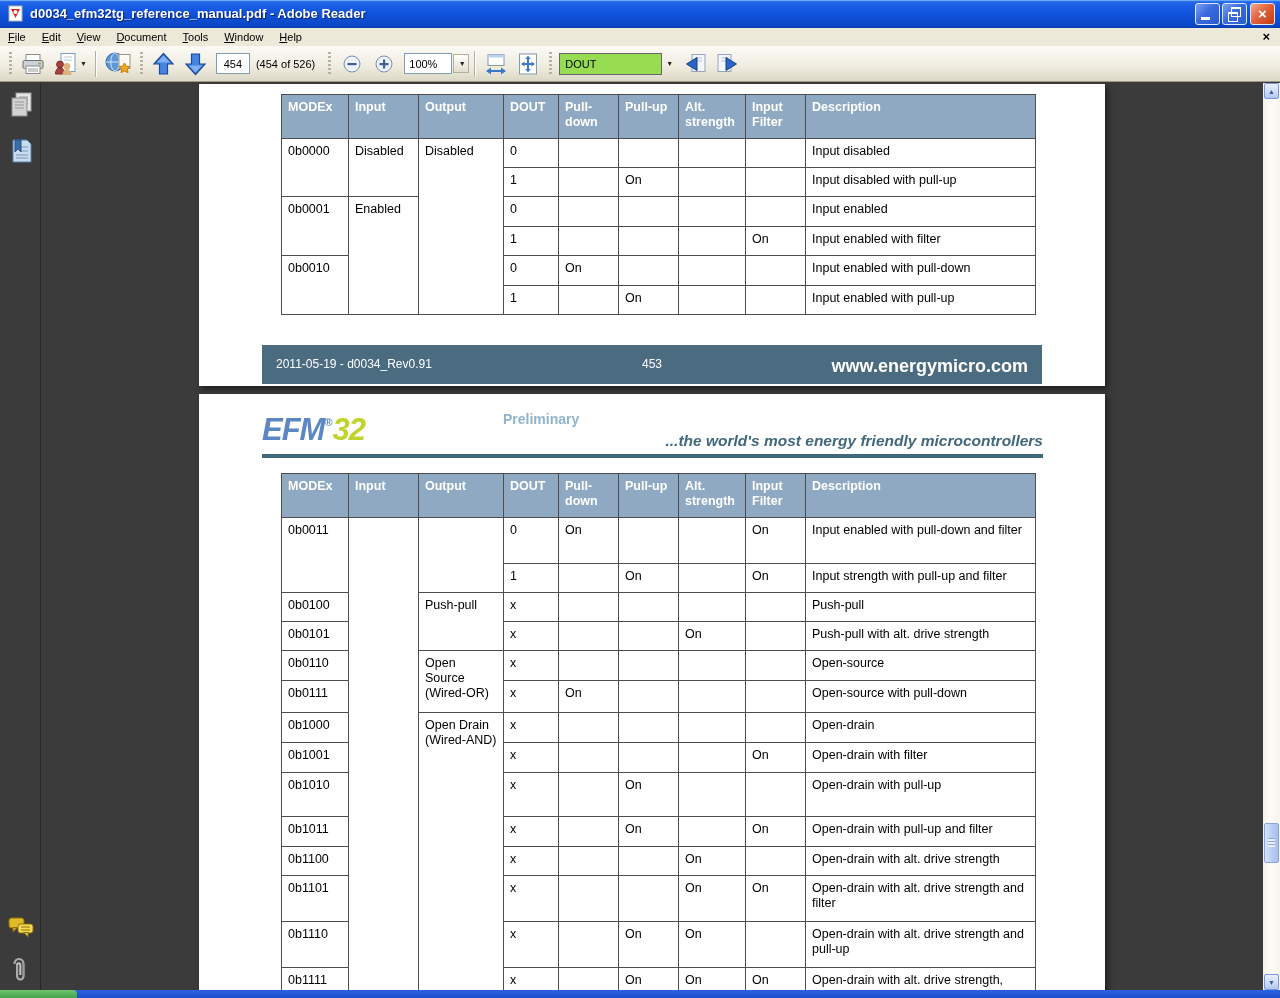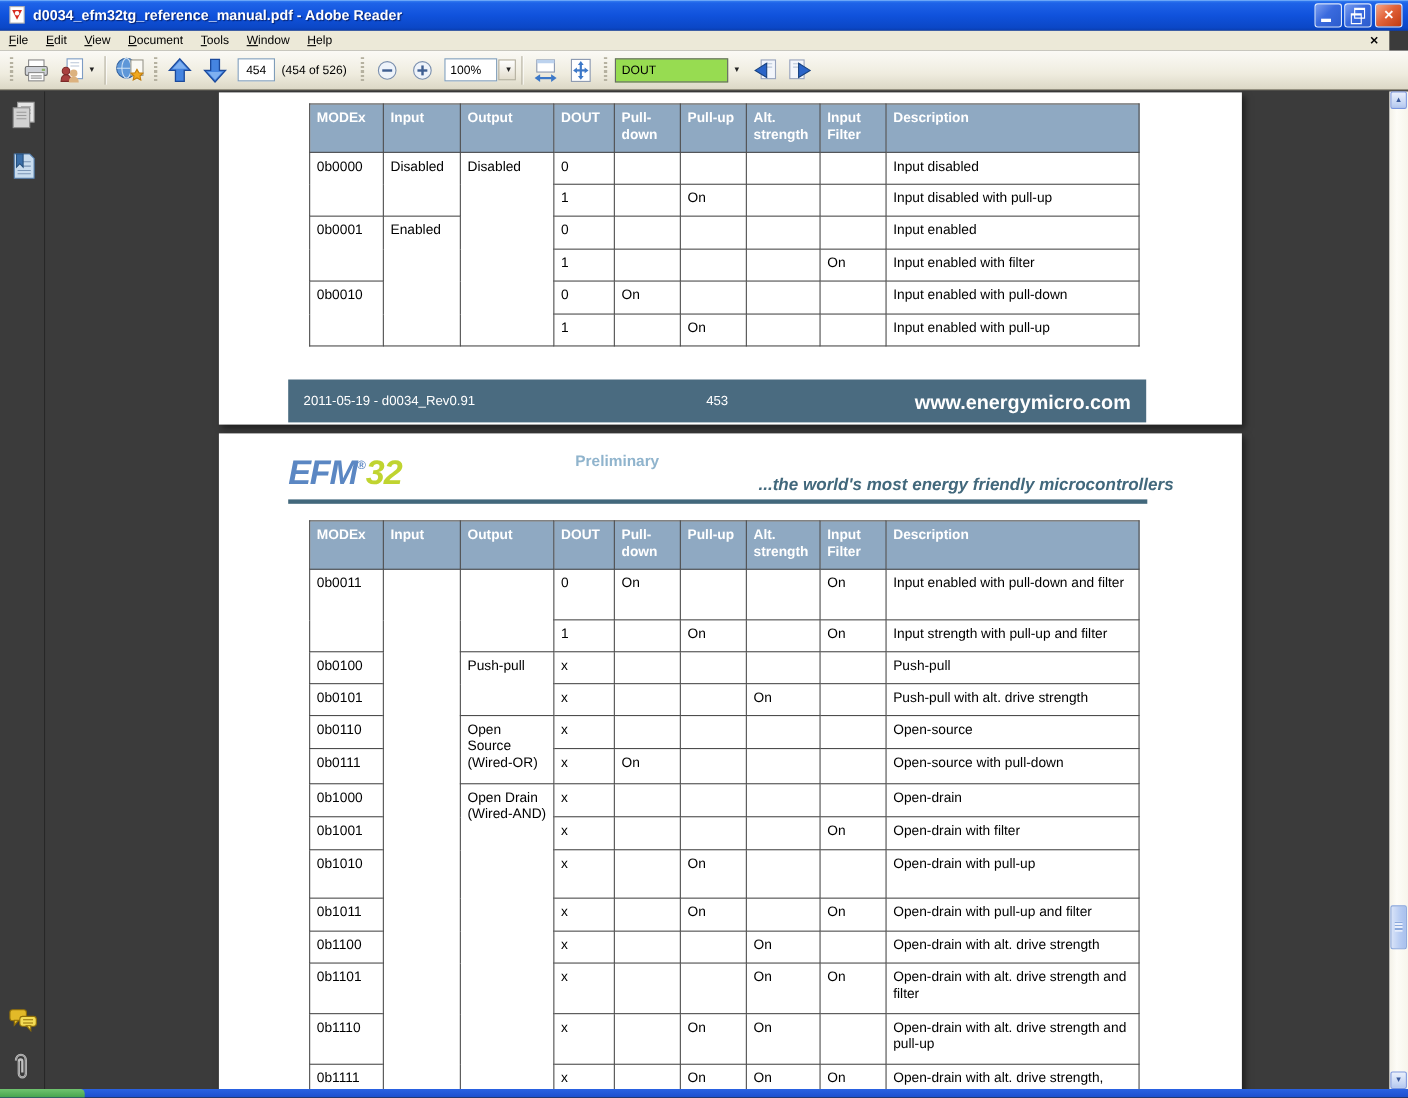--- a/index.html
+++ b/index.html
@@ -18,21 +18,21 @@
   .win-btn.min{right:60px;background:linear-gradient(135deg,#7d9ff0 0%,#3a6ade 45%,#2b5ccd 100%);}
   .win-btn.rest{right:33px;background:linear-gradient(135deg,#7d9ff0 0%,#3a6ade 45%,#2b5ccd 100%);}
   .win-btn.close{right:5px;background:linear-gradient(135deg,#f5a888 0%,#e2633a 45%,#c03a10 100%);
     color:#fff;font-size:15px;font-weight:bold;text-align:center;line-height:19px;}
   .glyph-min{position:absolute;left:5px;bottom:4px;width:9px;height:3px;background:#fff;}
   .glyph-rest{position:absolute;left:5px;top:8px;width:8px;height:7px;border:1px solid #fff;border-top:2px solid #fff;}
   .glyph-rest::before{content:"";position:absolute;left:2px;top:-7px;width:8px;height:7px;
     border:1px solid #fff;border-top:2px solid #fff;}
 
   
-  .menubar{position:absolute;top:28px;left:0;right:17px;height:18px;background:#ece9d8;
+  .menubar{position:absolute;top:28px;left:0;right:0;height:18px;background:#ece9d8;
     display:flex;align-items:center;font-size:11px;color:#000;}
   .menu-item{padding:2px 8px;cursor:default;}
   .menu-item u{text-decoration:underline;}
   .menu-close{position:absolute;right:10px;top:1px;font-size:13px;font-weight:bold;color:#000;line-height:16px;}
 
   
   .toolbar{position:absolute;top:46px;left:0;right:0;height:36px;
     background:linear-gradient(180deg,#fbfaf6 0%,#efecdf 60%,#dcd8c6 100%);
     border-bottom:1px solid #9e9a88;display:flex;align-items:center;padding-left:4px;box-sizing:border-box;}
   .grip{width:3px;height:24px;margin:0 5px;
@@ -56,21 +56,21 @@
   .docarea{position:absolute;top:83px;left:0;right:0;height:907px;background:#3b3b3b;overflow:hidden;}
   .sidebar{position:absolute;left:0;top:0;bottom:0;width:40px;background:#3b3b3b;
     border-right:1px solid #272727;z-index:3;}
   .sideicon{position:absolute;left:7px;width:28px;height:28px;cursor:default;}
   .si-pages{top:8px;}
   .si-bookmarks{top:54px;}
   .si-comments{top:832px;}
   .si-attach{top:872px;}
 
   .page{position:absolute;left:199px;width:906px;background:#fff;
-    box-shadow:3px 3px 6px rgba(0,0,0,.5);padding-left:24px;}
+    box-shadow:3px 3px 6px rgba(0,0,0,.5);}
   .page1{top:1px;height:302px;}
   .page2{top:311px;height:700px;}
 
   .pdftable{position:absolute;left:82px;border-collapse:collapse;table-layout:fixed;
     font-size:12.5px;color:#000;}
   .page1 .pdftable{top:10px;}
   .page2 .pdftable{top:79px;}
   .pdftable th{background:var(--header-cell-bg,#8fa9c2);color:#fff;font-size:12.5px;font-weight:bold;
     text-align:left;vertical-align:top;padding:5px 6px;border:1px solid #4d4d4d;height:33px;line-height:15px;}
   .pdftable td{border:1px solid #4d4d4d;vertical-align:top;padding:5px 6px;line-height:15px;background:#fff;
@@ -80,21 +80,21 @@
     background:var(--footer-bar-bg,#4a6b80);color:#fff;font-size:12px;}
   .pf-left{position:absolute;left:14px;top:12px;}
   .pf-center{position:absolute;left:0;right:0;top:12px;text-align:center;}
   .pf-right{position:absolute;right:14px;top:11px;font-weight:bold;font-size:18px;}
 
   .logo{position:absolute;left:63px;top:18px;font-size:31px;font-weight:bold;font-style:italic;white-space:nowrap;}
   .logo .efm{color:var(--logo-blue,#5b87c3);letter-spacing:-1px;}
   .logo .reg{color:var(--logo-blue,#5b87c3);font-size:11px;vertical-align:14px;font-style:normal;}
   .logo .n32{color:var(--logo-green,#c0d430);letter-spacing:-1px;}
   .preliminary{position:absolute;left:304px;top:17px;font-size:14px;font-weight:bold;
-    color:var(--preliminary-blue,#90b4cd);margin-left:20px;}
+    color:var(--preliminary-blue,#90b4cd);}
   .tagline{position:absolute;right:62px;top:38px;font-size:15.5px;font-weight:bold;font-style:italic;
     color:var(--tagline-blue,#42687c);white-space:nowrap;}
   .rule{position:absolute;left:63px;top:60px;width:781px;height:4px;background:var(--tagline-blue,#42687c);}
 
   
   .vscroll{position:absolute;right:0;top:0;width:17px;height:100%;
     background:linear-gradient(90deg,#f3f1e8 0%,#fdfcf7 40%,#f7f5ec 100%);z-index:4;}
   .sbtn{position:absolute;left:1px;width:15px;height:16px;border:1px solid #7a96df;border-radius:2px;
     background:linear-gradient(180deg,#eaf0fc 0%,#c6d6f4 70%,#b2c6ee 100%);
     color:#3a5a9c;display:flex;align-items:center;justify-content:center;font-size:7px;box-sizing:border-box;}

